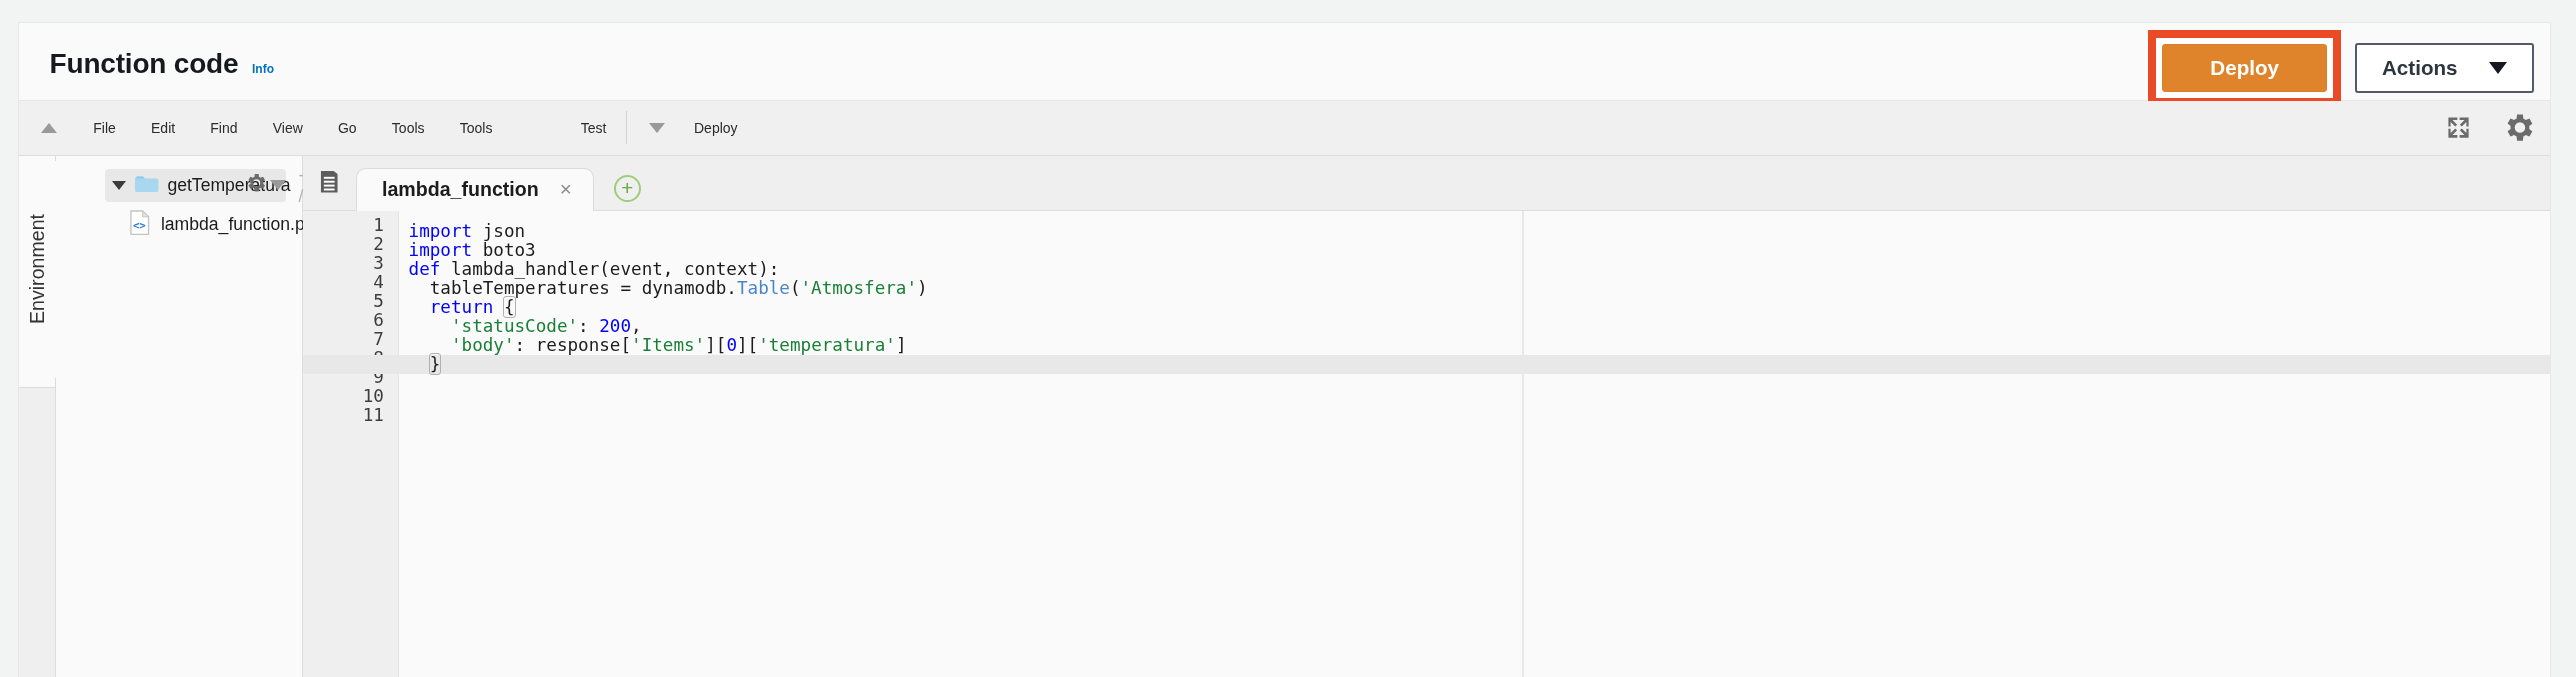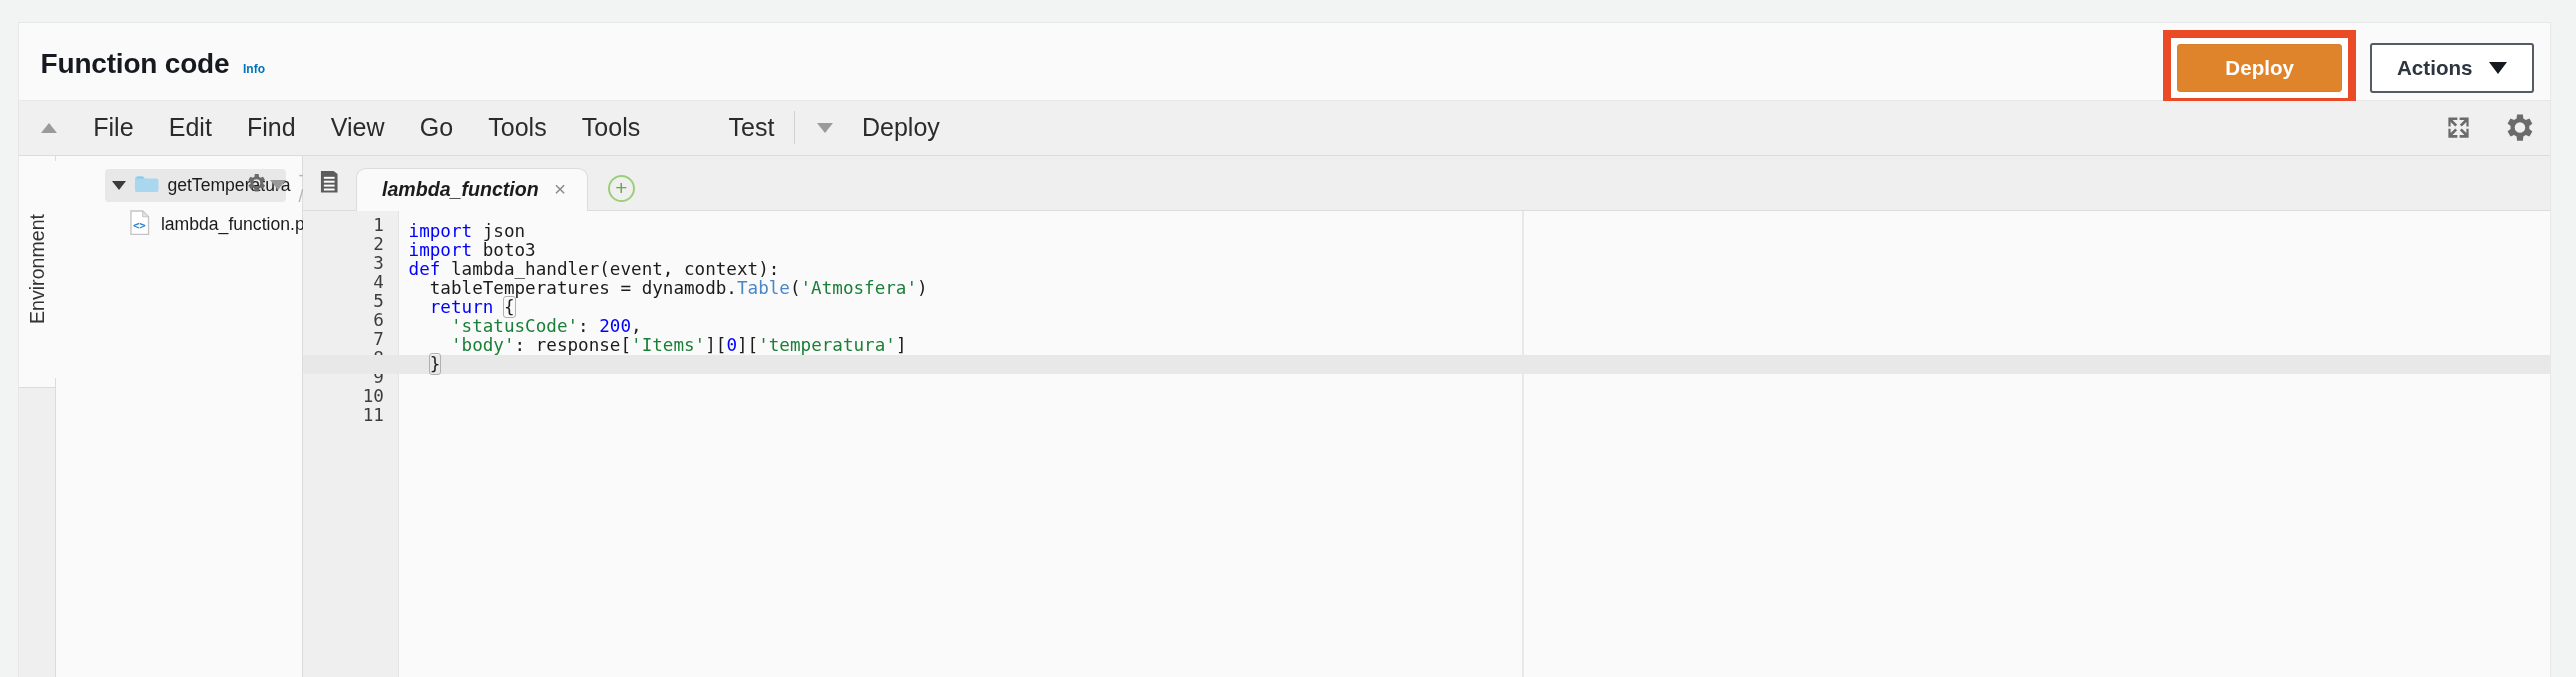--- a/index.html
+++ b/index.html
@@ -22,21 +22,21 @@
   }
 
   
   #console-header {
     position: relative;
     height: 78px;
     background: #fafafa;
     border-bottom: 1px solid #e7e7e7;
   }
   #header-title-wrap {
-    position: absolute; left: 22px; top: 25.4px;
+    position: absolute; left: 31px; top: 25.4px;
     display: flex; align-items: baseline; gap: 13.7px;
   }
   #page-title {
     font-size: 28px; font-weight: bold; color: #16191f;
     letter-spacing: -0.2px;
   }
   #info-link {
     font-size: 12px; font-weight: bold; color: #0073bb;
     cursor: pointer;
   }
@@ -65,21 +65,21 @@
   }
   #actions-button {
     margin-left: 13.7px;
     background: #ffffff;
     color: #2d3540;
     font-size: 20.6px; font-weight: bold;
     border: 2px solid #545b64;
     border-radius: 2.9px;
     padding: 10.8px 25.4px;
     cursor: pointer;
-    display: flex; align-items: center; gap: 16px;
+    display: flex; align-items: center; gap: 31px;
     line-height: 1.2;
   }
   .caret-down {
     width: 0; height: 0;
     border-left: 9.8px solid transparent;
     border-right: 9.8px solid transparent;
     border-top: 12.7px solid #16191f;
   }
 
   
@@ -94,21 +94,21 @@
     width: 61px; display: flex; align-items: center; justify-content: center;
     cursor: pointer; height: 100%;
   }
   .caret-up-gray {
     width: 0; height: 0;
     border-left: 8.8px solid transparent;
     border-right: 8.8px solid transparent;
     border-bottom: 10.8px solid #9a9a9a;
   }
   .menu-item {
-    font-size: 25px; color: #2b2b2b;
+    font-size: 14px; color: #2b2b2b;
     padding: 5.9px 13.7px;
     cursor: pointer;
     white-space: nowrap;
     text-align: center;
   }
   #menu-left { display: flex; align-items: center; gap: 7.8px; }
   #run-group { display: flex; align-items: center; margin-left: 61px; }
   #menu-sep {
     width: 1px; height: 33px; background: #d2d2d2; margin: 0 5.9px;
   }
@@ -215,24 +215,24 @@
     width: 53px; height: 55px;
     display: flex; align-items: center; justify-content: center;
     cursor: pointer;
   }
   .tab {
     height: 43px;
     background: #fafafa;
     border-radius: 9.8px 9.8px 0 0;
     border: 1px solid #dcdcdc;
     border-bottom: none;
-    display: flex; align-items: center; gap: 15px;
+    display: flex; align-items: center; gap: 21px;
     padding: 0 21.5px 0 25.4px;
     cursor: pointer;
-    position: relative; top: 1px; font-style: italic;
+    position: relative; top: 1px;
   }
   .tab-label { font-size: 19.6px; font-weight: bold; color: #1c1c1c; }
   .tab-close { font-size: 20.6px; color: #8a8a8a; cursor: pointer; line-height: 1; }
   #tab-add {
     margin-left: 19.6px; margin-bottom: 7.8px;
     width: 27px; height: 27px; border-radius: 50%;
     border: 2px solid #9bcf78; color: #6aaa45;
     display: flex; align-items: center; justify-content: center;
     font-size: 20.6px; line-height: 1; cursor: pointer;
   }

